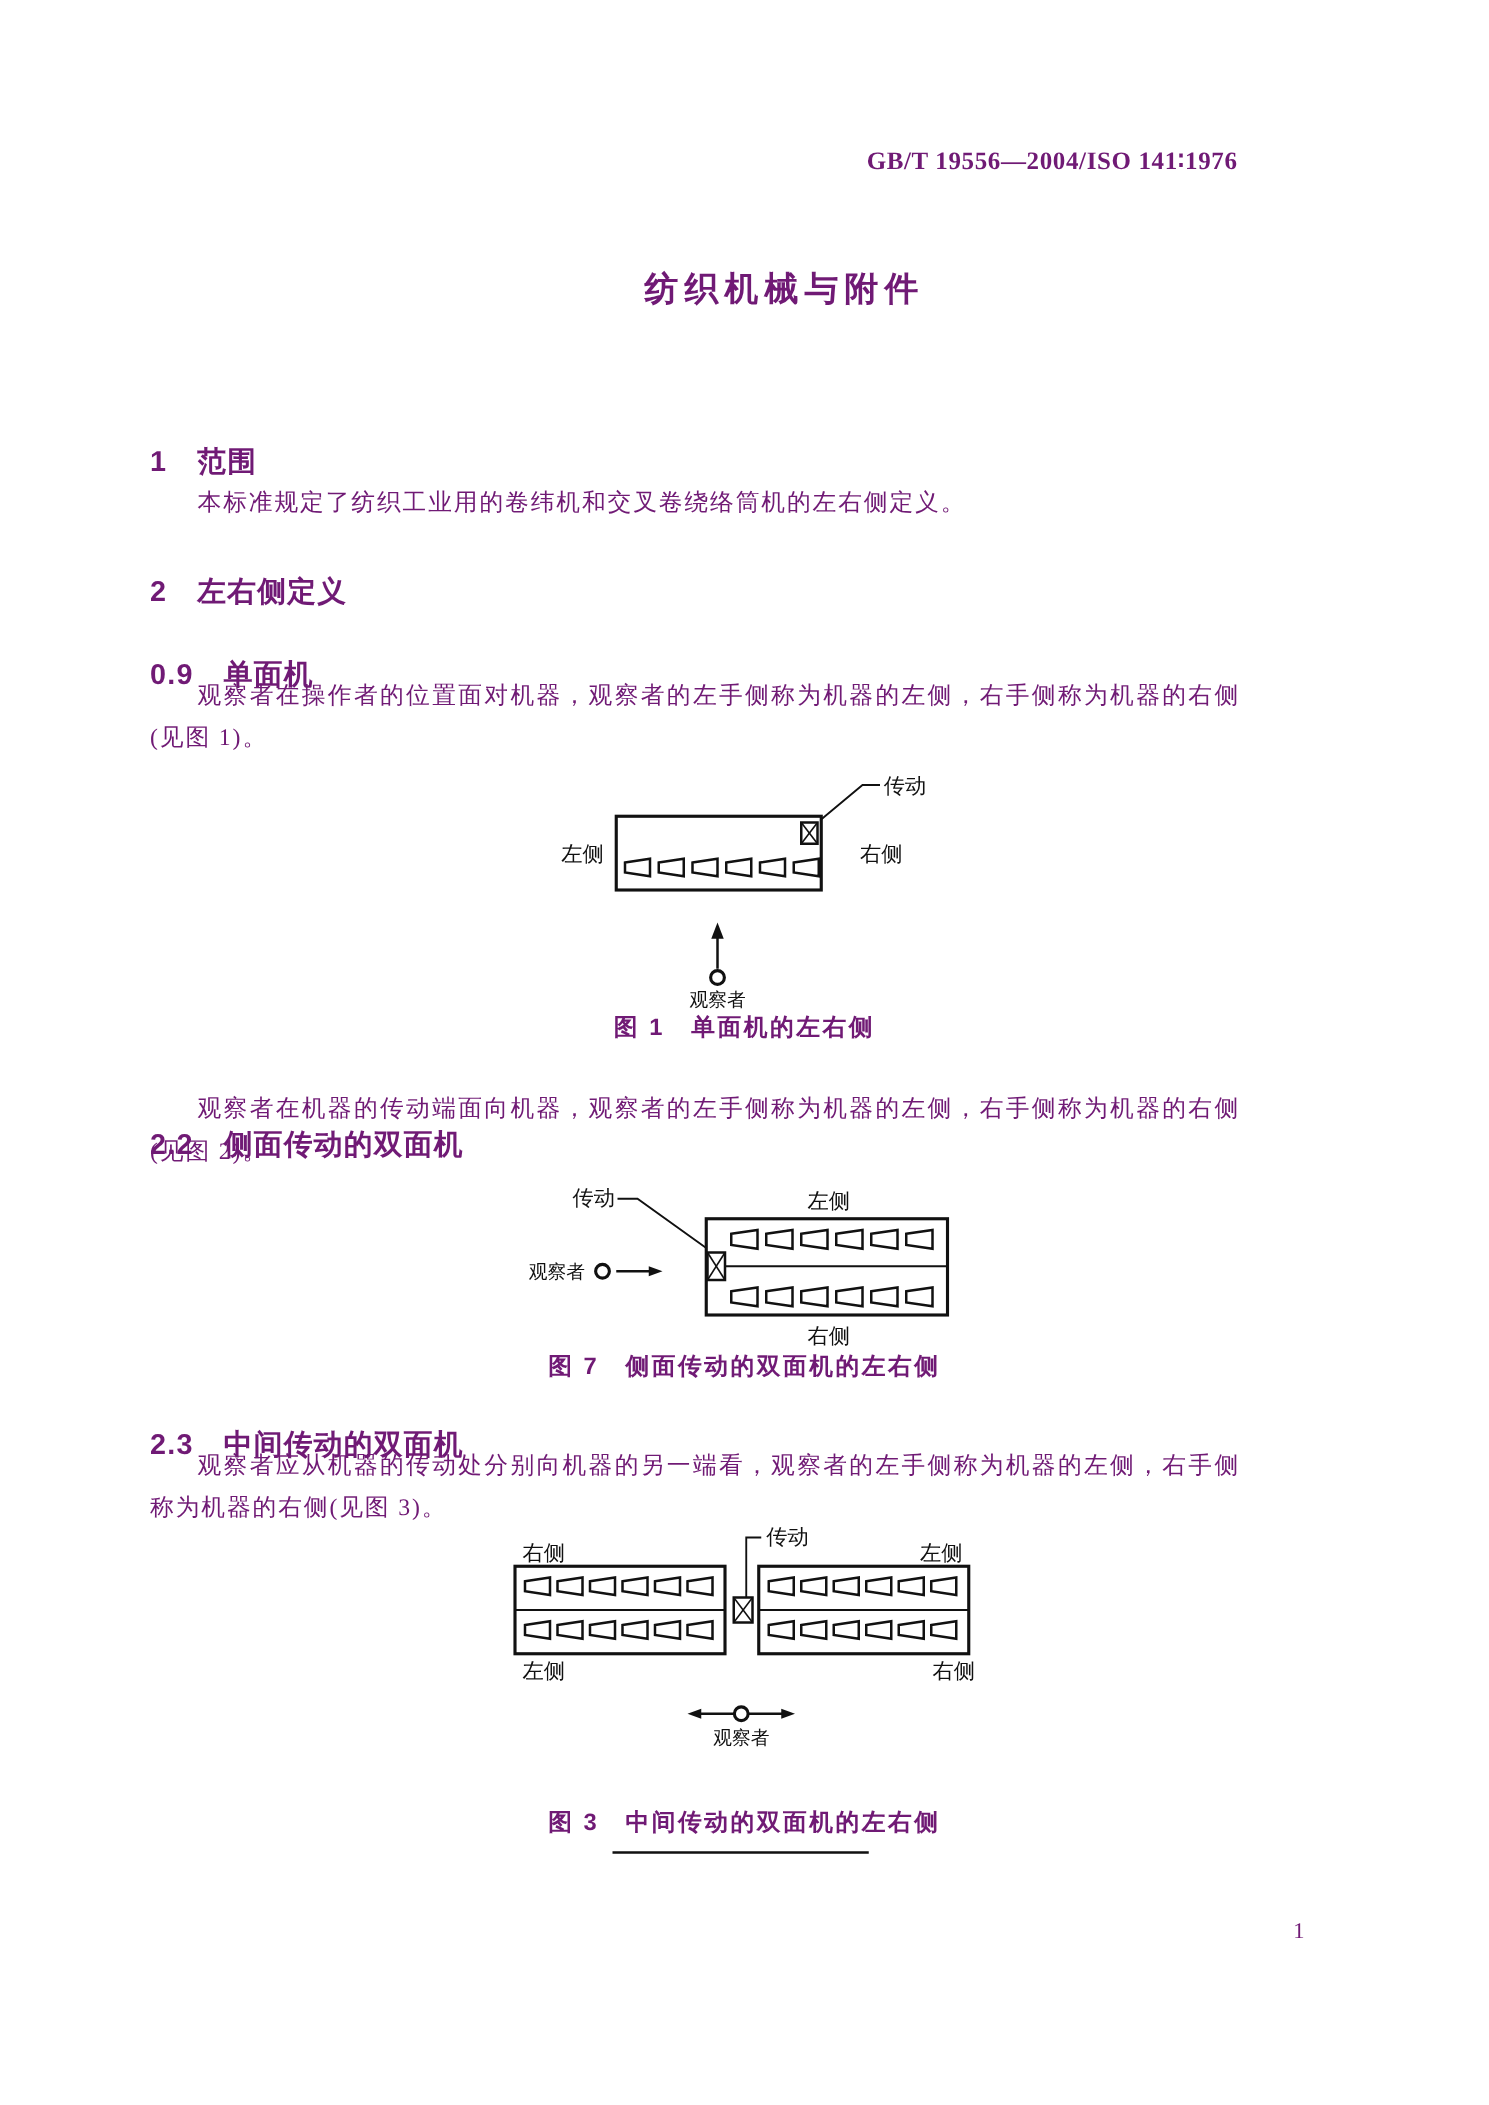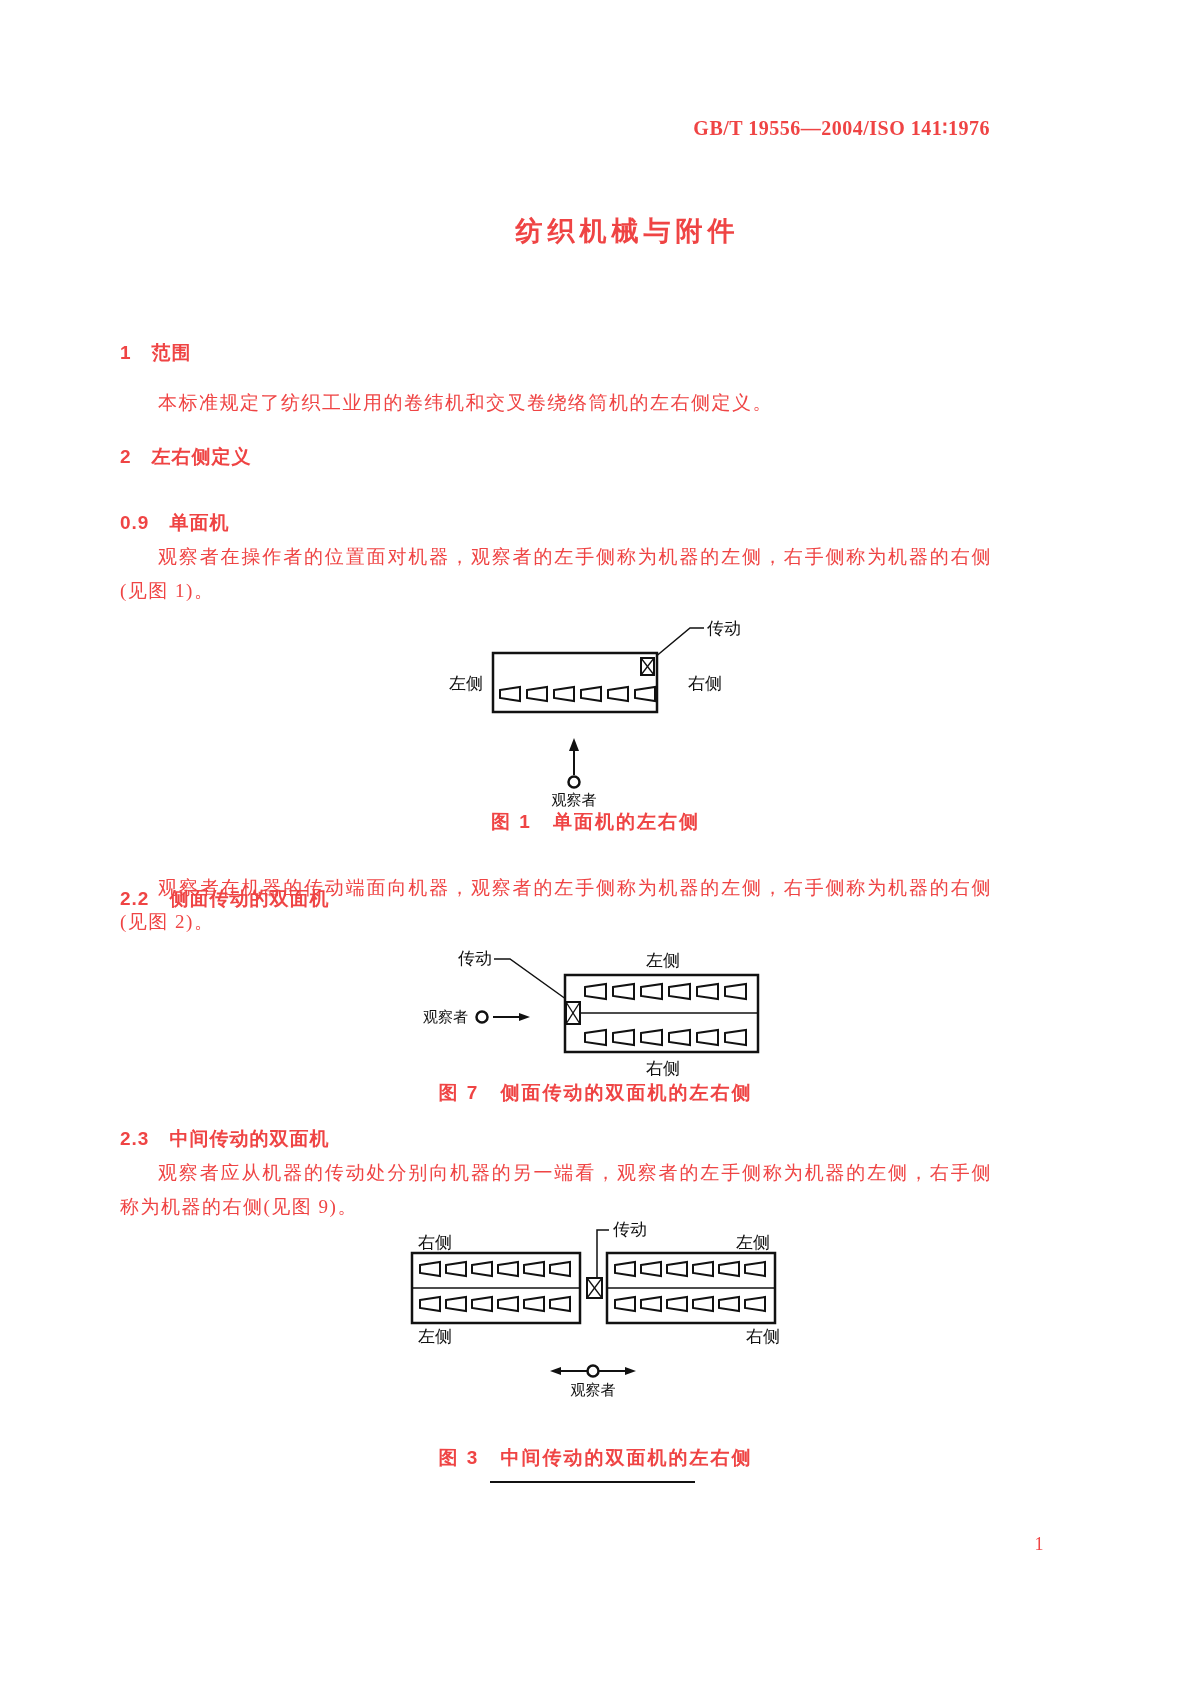--- a/index.html
+++ b/index.html
@@ -1,32 +1,32 @@
 <!DOCTYPE html>
 <html><head>
 <meta charset="utf-8">
 <style>
   * { margin:0; padding:0; box-sizing:border-box; }
   html,body { background:#ffffff; }
   .page {
     position:relative; width:1191px; height:1684px; background:#ffffff;
-    color:#ef4444; font-family:"Liberation Serif", serif; overflow:hidden;
+    color:#701a75; font-family:"Liberation Serif", serif; overflow:hidden;
   }
   .abs { position:absolute; }
   .hei { font-family:"Liberation Sans", sans-serif; font-weight:bold; }
 
   .std-number { top:116px; left:520px; width:470px; text-align:right;
     font-size:20px; font-weight:bold; letter-spacing:0.5px; }
 
   .title1 { top:213px; left:0; width:1191px; text-align:center;
     font-size:27px; letter-spacing:5px;margin-left:32px; }
   .title2 { top:258px; left:0; width:1191px; text-align:center;
     font-size:28px; letter-spacing:3px; }
 
-  .h-num { font-size:19px; left:120px; letter-spacing:1px; }
+  .h-num { font-size:23px; left:120px; letter-spacing:1px;margin-top:14px; }
   .body-p { left:120px; width:872px; font-size:19px; line-height:34px;
     text-indent:2em; letter-spacing:1.5px; text-align:justify; }
 
   .p1  { top:386px; }
   .h2a { top:444px; }
   .h21 { top:510px; }
   .p21 { top:540px; }
   .h22 { top:886px; }
   .p22 { top:871px; }
   .h23 { top:1126px; }
@@ -139,21 +139,21 @@
     <text class="svg-label-s" x="48" y="76" text-anchor="end">观察者</text>
     <circle cx="62" cy="71" r="5.5" fill="#fff" stroke="#111" stroke-width="2.5"></circle>
     <g>
       <line class="ln" x1="73" y1="71" x2="100" y2="71" stroke-width="2"></line>
       <polygon points="110,71 99,67 99,75" fill="#111"></polygon>
     </g>
   </svg>
   <div class="abs caption cap2 hei">图 7　侧面传动的双面机的左右侧</div>
 
   <div class="abs h-num h23 hei">2.3　中间传动的双面机</div>
-  <div class="abs body-p p23">观察者应从机器的传动处分别向机器的另一端看，观察者的左手侧称为机器的左侧，右手侧称为机器的右侧(见图 9)。</div>
+  <div class="abs body-p p23">观察者应从机器的传动处分别向机器的另一端看，观察者的左手侧称为机器的左侧，右手侧称为机器的右侧(见图 3)。</div>
 
   <svg class="abs fig3" width="395" height="182" viewBox="0 0 395 182">
     <defs>
       <polygon id="trap3" points="0,3 20,0 20,14 0,11" fill="#fff" stroke="#111" stroke-width="2"></polygon>
     </defs>
     <text class="svg-label" x="13" y="30">右侧</text>
 
     <rect x="7" y="35" width="168" height="70" fill="#fff" stroke="#111" stroke-width="2.5"></rect>
     <line class="ln" x1="7" y1="70" x2="175" y2="70" stroke-width="1.5"></line>
     <use href="#trap3" xlink:href="#trap3" x="15" y="44"></use>

